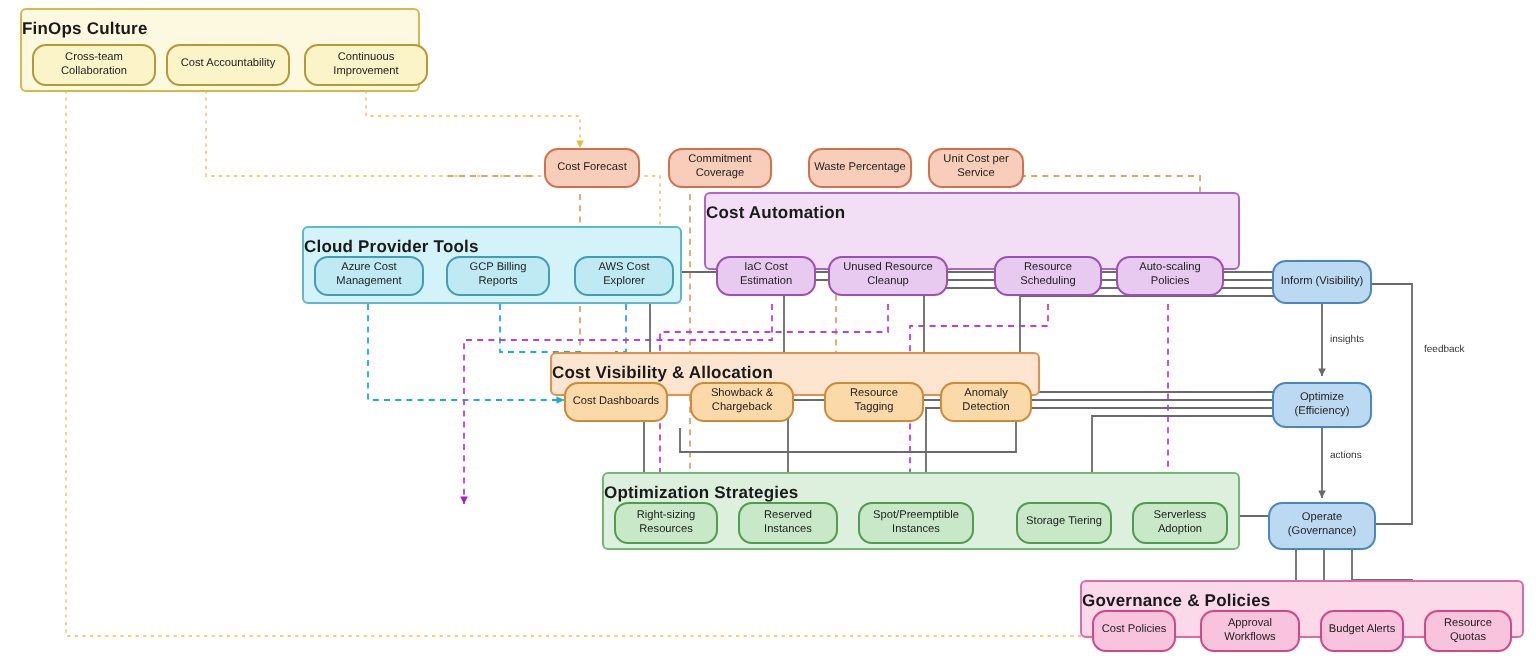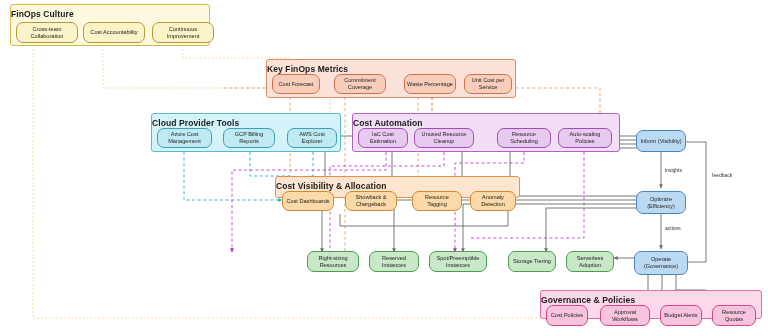--- a/index.html
+++ b/index.html
@@ -133,23 +133,20 @@
   <div class="node n-culture" style="left:16px;top:22px;width:62px;height:21px;">
     <span>Cross-team Collaboration</span>
   </div>
   <div class="node n-culture" style="left:83px;top:22px;width:62px;height:21px;">
     <span>Cost Accountability</span>
   </div>
   <div class="node n-culture" style="left:152px;top:22px;width:62px;height:21px;">
     <span>Continuous Improvement</span>
   </div>
 
-  <div class="cluster c-metrics" style="left:266px;top:59px;width:250px;height:39px;">
-    <div class="cluster-title">Key FinOps Metrics</div>
-  </div>
   <div class="node n-metrics" style="left:272px;top:74px;width:48px;height:20px;">
     <span>Cost Forecast</span>
   </div>
   <div class="node n-metrics" style="left:334px;top:74px;width:52px;height:20px;">
     <span>Commitment Coverage</span>
   </div>
   <div class="node n-metrics" style="left:404px;top:74px;width:52px;height:20px;">
     <span>Waste Percentage</span>
   </div>
   <div class="node n-metrics" style="left:464px;top:74px;width:48px;height:20px;">
@@ -162,21 +159,21 @@
   <div class="node n-tools" style="left:157px;top:128px;width:55px;height:20px;">
     <span>Azure Cost Management</span>
   </div>
   <div class="node n-tools" style="left:223px;top:128px;width:52px;height:20px;">
     <span>GCP Billing Reports</span>
   </div>
   <div class="node n-tools" style="left:287px;top:128px;width:50px;height:20px;">
     <span>AWS Cost Explorer</span>
   </div>
 
-  <div class="cluster c-auto" style="left:352px;top:113px;width:268px;height:39px;">
+  <div class="cluster c-auto" style="left:352px;top:96px;width:268px;height:39px;">
     <div class="cluster-title">Cost Automation</div>
   </div>
   <div class="node n-auto" style="left:358px;top:128px;width:50px;height:20px;">
     <span>IaC Cost Estimation</span>
   </div>
   <div class="node n-auto" style="left:414px;top:128px;width:60px;height:20px;">
     <span>Unused Resource Cleanup</span>
   </div>
   <div class="node n-auto" style="left:497px;top:128px;width:54px;height:20px;">
     <span>Resource Scheduling</span>
@@ -207,20 +204,23 @@
   <div class="node n-vis" style="left:345px;top:191px;width:52px;height:20px;">
     <span>Showback &amp; Chargeback</span>
   </div>
   <div class="node n-vis" style="left:412px;top:191px;width:50px;height:20px;">
     <span>Resource Tagging</span>
   </div>
   <div class="node n-vis" style="left:470px;top:191px;width:46px;height:20px;">
     <span>Anomaly Detection</span>
   </div>
 
+  <div class="cluster c-opt" style="left:301px;top:236px;width:319px;height:39px;">
+    <div class="cluster-title">Optimization Strategies</div>
+  </div>
   <div class="node n-opt" style="left:307px;top:251px;width:52px;height:21px;">
     <span>Right-sizing Resources</span>
   </div>
   <div class="node n-opt" style="left:369px;top:251px;width:50px;height:21px;">
     <span>Reserved Instances</span>
   </div>
   <div class="node n-opt" style="left:429px;top:251px;width:58px;height:21px;">
     <span>Spot/Preemptible Instances</span>
   </div>
   <div class="node n-opt" style="left:508px;top:251px;width:48px;height:21px;">

